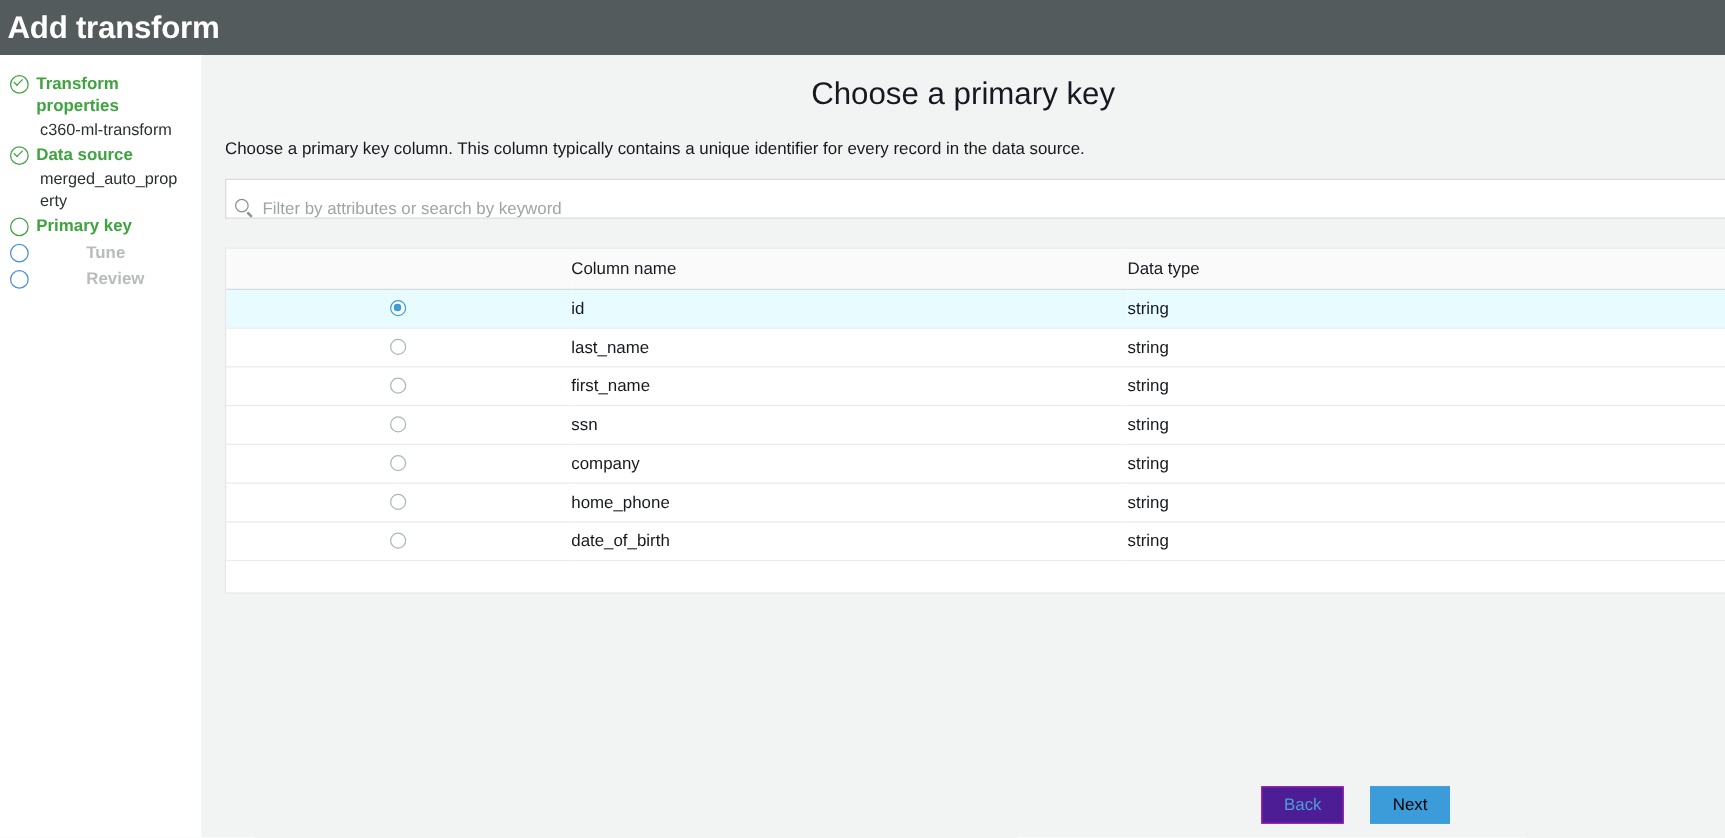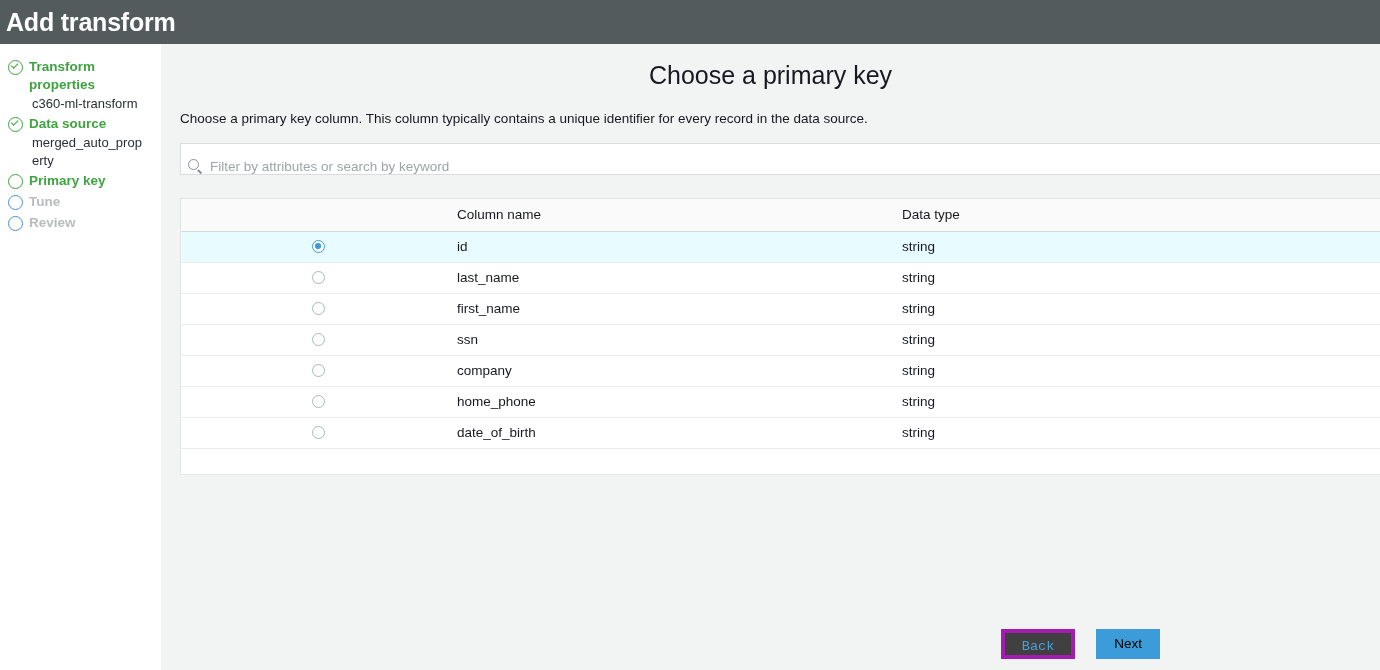--- a/index.html
+++ b/index.html
@@ -71,21 +71,21 @@
     border-left: 1.7px solid #3fa440;
     border-bottom: 1.7px solid #3fa440;
     transform: rotate(-45deg);
   }
   .nav-label {
     font-size: 13.5px;
     font-weight: bold;
     color: #3fa440;
     line-height: 18px;
   }
-  .nav-label.muted { color: #b9bcbd; font-weight: bold; }
+  .nav-label.muted { color: #b9bcbd; font-weight: bold; margin-left: 40px; }
   .nav-sub {
     font-size: 13px;
     color: #2a2f33;
     line-height: 18px;
     padding-left: 32px;
     padding-right: 12px;
     word-break: break-all;
   }
 
   
@@ -234,24 +234,23 @@
   }
   .btn {
     font-family: "Liberation Sans", sans-serif;
     font-size: 13.5px;
     height: 30px;
     padding: 0 17px;
     cursor: pointer;
     line-height: 28px;
   }
   .btn-secondary {
-    background: #404040;
-    border: 4px solid #a21caf;
+    background: #4c1d95;
+    border: 1px solid #a21caf;
     color: #4a9fd5;
-    font-family: Liberation Mono, monospace;
   }
   .btn-primary {
     background: #3b9cd9;
     border: 1px solid #3b9cd9;
     color: #000000;
   }
 </style>
 </head>
 <body>
 

